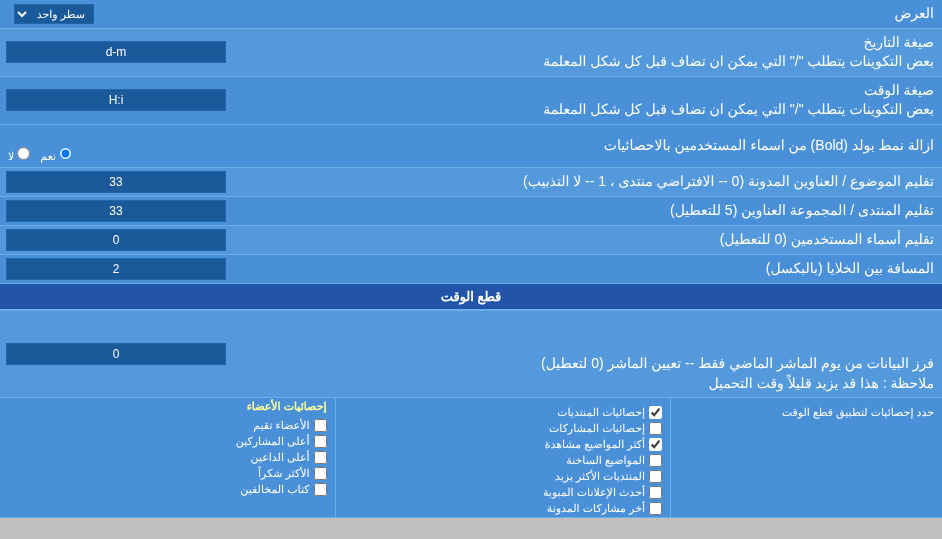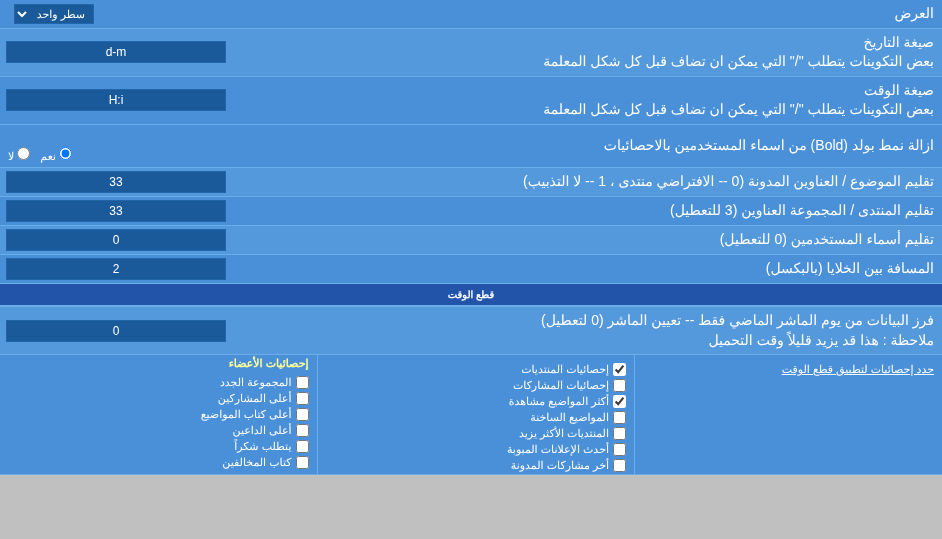--- a/index.html
+++ b/index.html
@@ -46,21 +46,21 @@
       text-align: center;
       font-size: 12px;
       height: 22px;
     }
     .section-header {
       background: #2255aa;
       color: #ffffff;
       text-align: center;
       font-weight: bold;
       padding: 5px 8px;
-      font-size: 10px;
+      font-size: 13px;
       border-bottom: 2px solid #6aaee8;
     }
     .dropdown-row {
       display: flex;
       align-items: center;
       justify-content: space-between;
       border-bottom: 1px solid #6aaee8;
       min-height: 28px;
       background: #4a90d9;
     }
@@ -168,21 +168,21 @@
   </div>
 
   <div class="row row-alt">
     <div class="label-cell">تقليم الموضوع / العناوين المدونة (0 -- الافتراضي منتدى ، 1 -- لا التذبيب)</div>
     <div class="input-cell">
       <input type="text" class="text-input" value="33" style="">
     </div>
   </div>
 
   <div class="row">
-    <div class="label-cell">تقليم المنتدى / المجموعة العناوين (3 للتعطيل)</div>
+    <div class="label-cell">تقليم المنتدى / المجموعة العناوين (5 للتعطيل)</div>
     <div class="input-cell">
       <input type="text" class="text-input" value="33" style="">
     </div>
   </div>
 
   <div class="row row-alt">
     <div class="label-cell">تقليم أسماء المستخدمين (0 للتعطيل)</div>
     <div class="input-cell">
       <input type="text" class="text-input" value="0" style="">
     </div>
@@ -192,30 +192,30 @@
     <div class="label-cell">المسافة بين الخلايا (بالبكسل)</div>
     <div class="input-cell">
       <input type="text" class="text-input" value="2" style="">
     </div>
   </div>
 
   <div class="section-header">قطع الوقت</div>
 
   <div class="row row-alt">
     <div class="label-cell">
-      <div style="white-space: pre-line;">فرز البيانات من يوم الماشر الماضي فقط -- تعيين الماشر (0 لتعطيل)
+      <div style="white-space: pre-line; margin-top: 39px;">فرز البيانات من يوم الماشر الماضي فقط -- تعيين الماشر (0 لتعطيل)
 ملاحظة : هذا قد يزيد قليلاً وقت التحميل</div>
     </div>
     <div class="input-cell">
       <input type="text" class="text-input" value="0" style="">
     </div>
   </div>
 
   <div style="display: flex; align-items: stretch; border-bottom: 1px solid #6aaee8; background: #4a90d9;">
-    <div style="width: 308px; padding: 8px; color: #ffffff; font-size: 11px; text-align: right; border-left: 1px solid #6aaee8; text-decoration: underline;">حدد إحصائيات لتطبيق قطع الوقت</div>
+    <div style="width: 272px; padding: 8px; color: #ffffff; font-size: 11px; text-align: right; border-left: 1px solid #6aaee8;">حدد إحصائيات لتطبيق قطع الوقت</div>
     <div style="flex: 1; display: flex;">
 
       <div style="flex: 1; border-left: 1px solid #6aaee8;">
         <div class="col-header"></div>
         <div class="checkbox-col">
           <div class="checkbox-item">
             <input type="checkbox" checked="" style="">
             <span>إحصائيات المنتديات</span>
           </div>
           <div class="checkbox-item">
@@ -243,37 +243,33 @@
             <span>أخر مشاركات المدونة</span>
           </div>
         </div>
       </div>
 
       <div style="flex: 1;">
         <div class="col-header">إحصائيات الأعضاء</div>
         <div class="checkbox-col">
           <div class="checkbox-item">
             <input type="checkbox" style="">
-            <span>المجموعة الجدد</span>
+            <span>الأعضاء تقيم</span>
           </div>
           <div class="checkbox-item">
             <input type="checkbox" style="">
             <span>أعلى المشاركين</span>
           </div>
           <div class="checkbox-item">
             <input type="checkbox" style="">
-            <span>أعلى كتاب المواضيع</span>
-          </div>
-          <div class="checkbox-item">
-            <input type="checkbox" style="">
             <span>أعلى الداعين</span>
           </div>
           <div class="checkbox-item">
             <input type="checkbox" style="">
-            <span>يتطلب شكراً</span>
+            <span>الأكثر شكراً</span>
           </div>
           <div class="checkbox-item">
             <input type="checkbox" style="">
             <span>كتاب المخالفين</span>
           </div>
         </div>
       </div>
     </div>
   </div>
 

